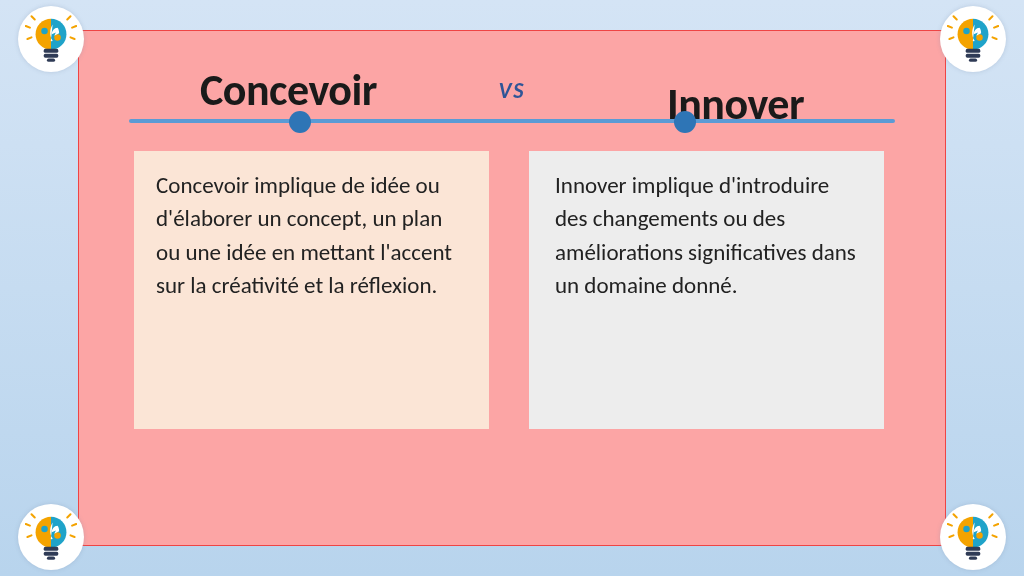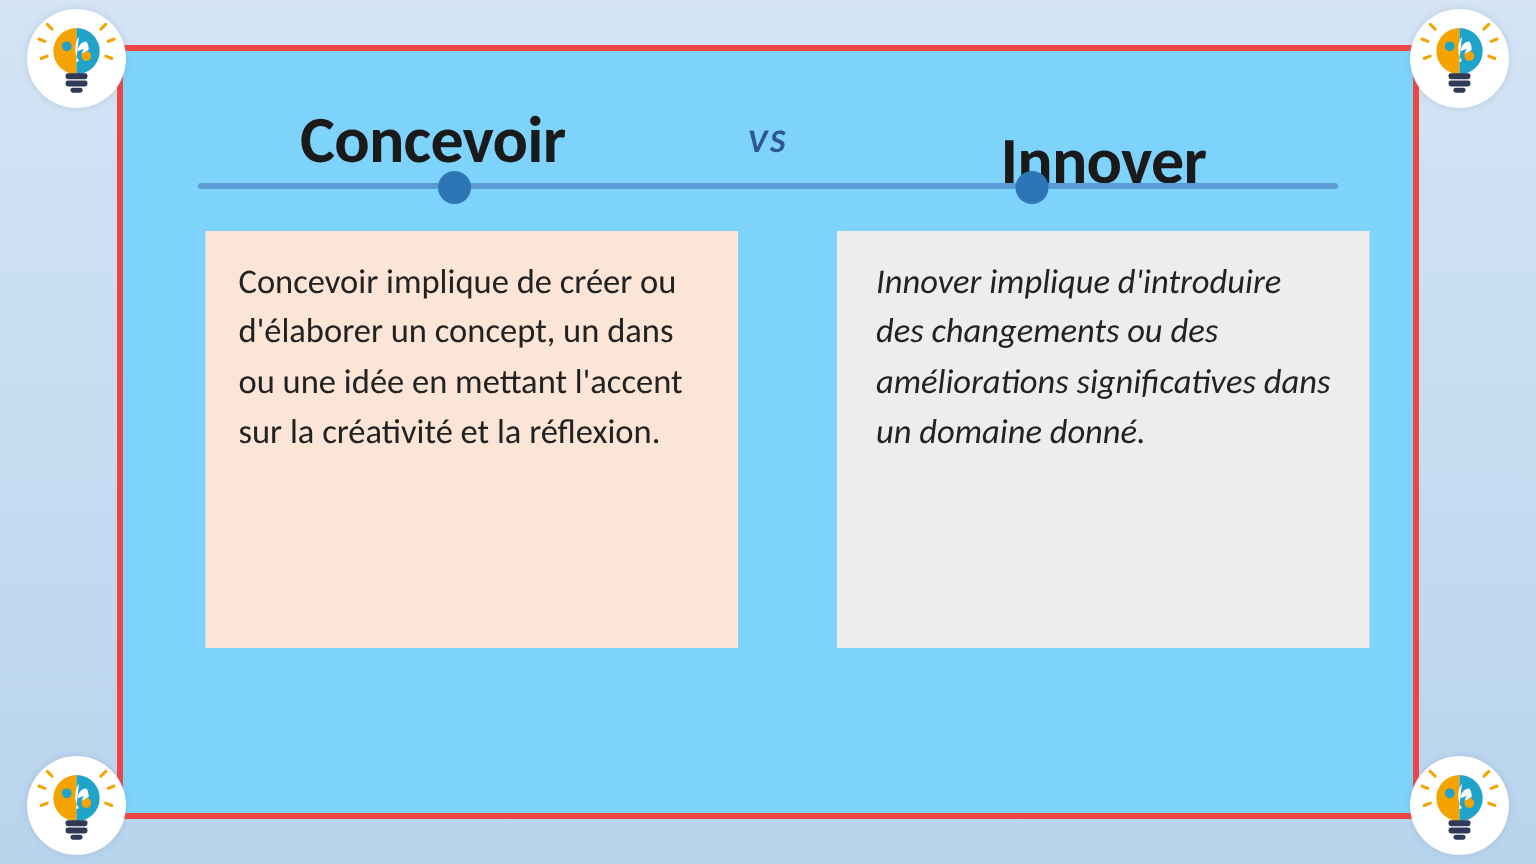--- a/index.html
+++ b/index.html
@@ -10,22 +10,22 @@
       font-family: Calibri, "Segoe UI", Arial, sans-serif;
       position: relative;
       overflow: hidden;
     }
     .content-area {
       position: absolute;
       top: 30px;
       left: 78px;
       right: 78px;
       bottom: 30px;
-      background: #7dd3fc;
-      border: 4px solid #ef4444;
+      background: #fca5a5;
+      border: 1px solid #ef4444;
     }
     .corner-icon {
       position: absolute;
       width: 66px;
       height: 66px;
       background: #ffffff;
       border-radius: 50%;
       display: flex;
       align-items: center;
       justify-content: center;
@@ -93,38 +93,38 @@
       position: absolute;
       top: 120px;
       width: 355px;
       height: 278px;
       padding: 18px 22px;
       font-size: 23px;
       line-height: 1.45;
       color: #222;
     }
     .box.left { left: 55px; background: #fbe5d6; }
-    .box.right { left: 476px; background: #ededed; padding: 18px 26px; font-style: italic; }
+    .box.right { left: 450px; background: #ededed; padding: 18px 26px; }
   </style>
 </head>
 <body>
 
 <div class="content-area">
 
   <div class="headings">
     <div class="heading-left">Concevoir</div>
     <div class="vs">VS</div>
     <div class="heading-right">Innover</div>
   </div>
 
   <div class="divider-line"></div>
   <div class="node left"></div>
   <div class="node right"></div>
 
-  <div class="box left">Concevoir implique de créer ou d'élaborer un concept, un dans ou une idée en mettant l'accent sur la créativité et la réflexion.</div>
+  <div class="box left">Concevoir implique de idée ou d'élaborer un concept, un plan ou une idée en mettant l'accent sur la créativité et la réflexion.</div>
   <div class="box right">Innover implique d'introduire des changements ou des améliorations significatives dans un domaine donné.</div>
 
 </div>
 
 <div class="corner-icon tl">
   <svg class="bulb-icon" viewBox="0 0 64 64">
     <g>
       <g stroke="#f4a300" stroke-width="2.5" stroke-linecap="round">
         <line x1="12" y1="8" x2="8" y2="4"></line>
           <line x1="6" y1="18" x2="1" y2="16"></line>

